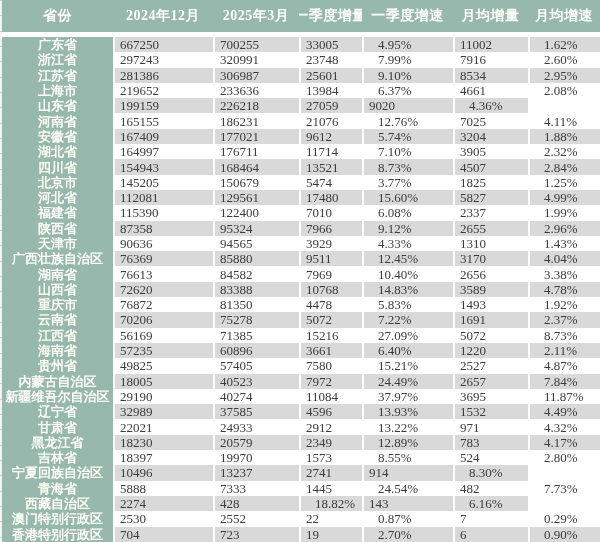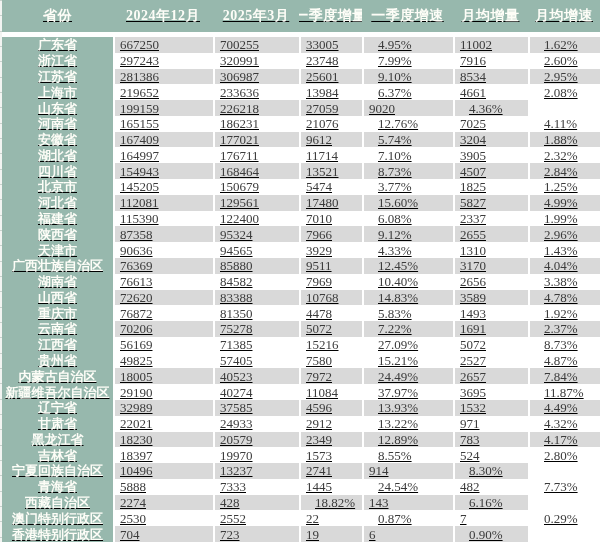--- a/index.html
+++ b/index.html
@@ -21,21 +21,20 @@
     width: 2px;
     height: 542px;
     background: repeating-linear-gradient(to bottom, #c9d2cd 0 1px, #f2f4f2 1px 15.33px);
     flex: 0 0 2px;
   }
   .table {
     width: 598px;
     height: 542px;
     display: flex;
     flex-direction: column;
-    text-decoration: underline;
   }
   .header-row {
     display: grid;
     grid-template-columns: 111px 100px 86px 63px 91px 75px 72px;
     height: 32px;
     flex: 0 0 32px;
     background: var(--header-bg, #97b8ad);
   }
   .hcell {
     display: flex;
@@ -279,20 +278,29 @@
         </div>
         <div class="row alt">
           <div class="cell province">江西省</div>
           <div class="cell data">56169</div>
           <div class="cell data">71385</div>
           <div class="cell data">15216</div>
           <div class="cell data pct">27.09%</div>
           <div class="cell data">5072</div>
           <div class="cell data pct">8.73%</div>
         </div>
+        <div class="row stripe">
+          <div class="cell province">海南省</div>
+          <div class="cell data">57235</div>
+          <div class="cell data">60896</div>
+          <div class="cell data">3661</div>
+          <div class="cell data pct">6.40%</div>
+          <div class="cell data">1220</div>
+          <div class="cell data pct">2.11%</div>
+        </div>
         <div class="row alt">
           <div class="cell province">贵州省</div>
           <div class="cell data">49825</div>
           <div class="cell data">57405</div>
           <div class="cell data">7580</div>
           <div class="cell data pct">15.21%</div>
           <div class="cell data">2527</div>
           <div class="cell data pct">4.87%</div>
         </div>
         <div class="row stripe">
@@ -381,18 +389,19 @@
           <div class="cell data">22</div>
           <div class="cell data pct">0.87%</div>
           <div class="cell data">7</div>
           <div class="cell data pct">0.29%</div>
         </div>
         <div class="row stripe">
           <div class="cell province">香港特别行政区</div>
           <div class="cell data">704</div>
           <div class="cell data">723</div>
           <div class="cell data">19</div>
+          <div class="cell data pct">2.70%</div>
           <div class="cell data">6</div>
           <div class="cell data pct">0.90%</div>
         </div>
       </div>
   </div>
 </div>
 
 </body></html>

